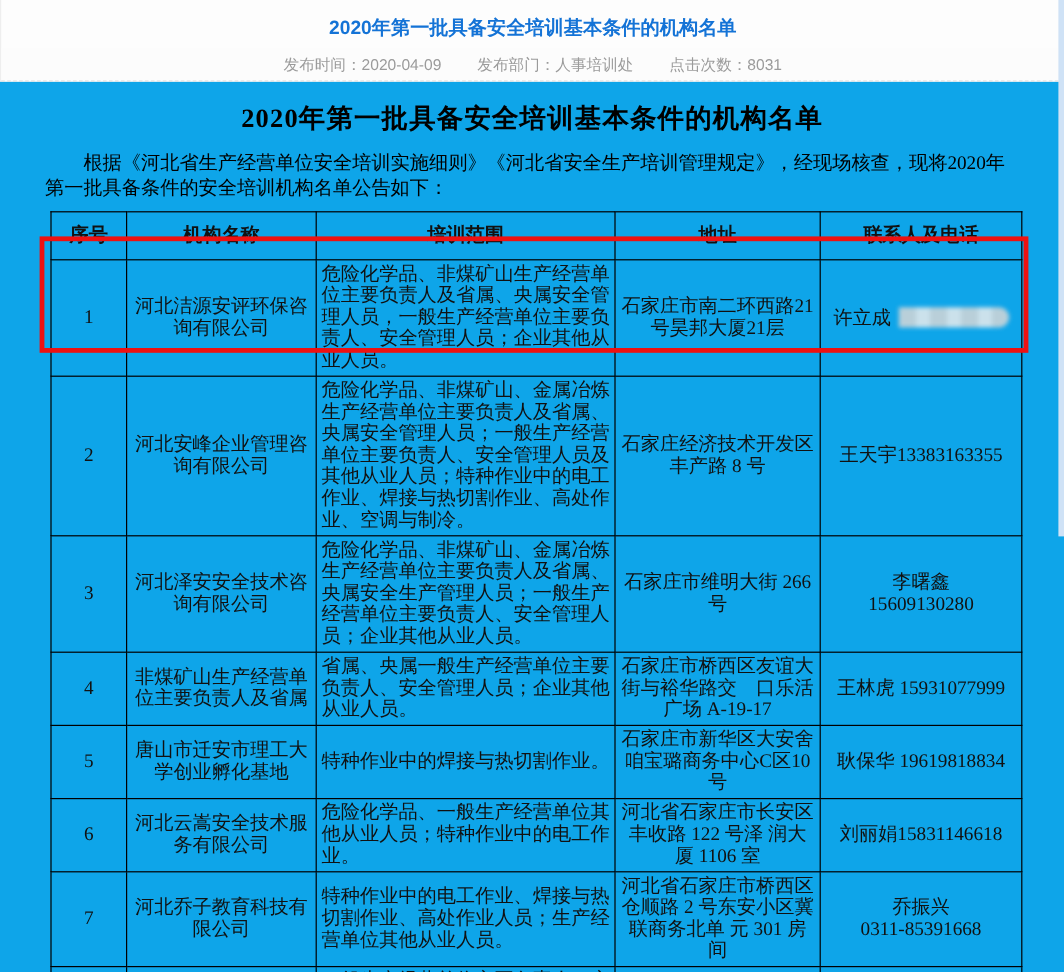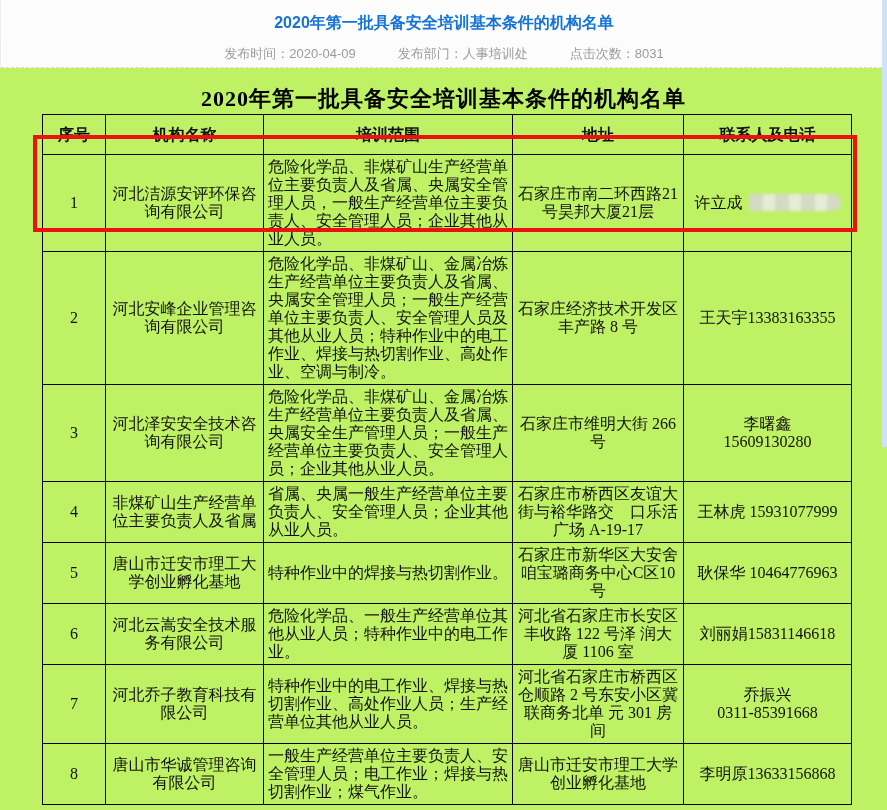--- a/index.html
+++ b/index.html
@@ -4,28 +4,28 @@
 <style>
   :root{
     --title-blue:#1473d6;
     --highlight-red:#ee1111;
     --meta-gray:#9b9b9b;
     --scroll-blue:#cfe2f6;
   }
   *{margin:0;padding:0;box-sizing:border-box;}
   html,body{width:887px;height:810px;overflow:hidden;background:#fff;
     font-family:"Liberation Sans","DejaVu Sans",sans-serif;}
-  .page{position:relative;width:887px;height:810px;background:#bef264;}
+  .page{position:relative;width:887px;height:810px;background:#0ea5e9;}
 
   
   .banner{position:relative;background:#fdfdfd;border-left:1px solid #eee;}
   .banner-title{height:40px;padding-top:13px;text-align:center;
     font-size:16px;font-weight:bold;color:var(--title-blue);}
   .meta-bar{height:28px;display:flex;justify-content:center;align-items:center;
-    gap:42px;font-size:13px;color:var(--meta-gray);
+    gap:30px;font-size:13px;color:var(--meta-gray);
     border-bottom:1px dashed #d9d9d9;background:#fcfcfc;}
   .meta-item{white-space:nowrap;}
 
   
   .article{padding-top:16px;}
   .article-heading{text-align:center;font-family:"Liberation Serif","DejaVu Serif",serif;
     font-size:22px;font-weight:bold;color:#000;letter-spacing:1px;}
   .article-intro{width:812px;margin:12px auto 8px auto;
     font-family:"Liberation Serif","DejaVu Serif",serif;
     font-size:16px;line-height:21px;color:#000;text-indent:2em;}
@@ -65,20 +65,21 @@
     <div class="banner-title">2020年第一批具备安全培训基本条件的机构名单</div>
     <div class="meta-bar">
       <span class="meta-item">发布时间：2020-04-09</span>
       <span class="meta-item">发布部门：人事培训处</span>
       <span class="meta-item">点击次数：8031</span>
     </div>
   </div>
 
   <div class="article">
     <div class="article-heading">2020年第一批具备安全培训基本条件的机构名单</div>
+    <p class="article-intro">根据《河北省生产经营单位安全培训实施细则》《河北省安全生产培训管理规定》，经现场核查，现将2020年第一批具备条件的安全培训机构名单公告如下：</p>
 
     <div class="table-wrap">
       <table>
         <colgroup>
           <col class="c-no">
             <col class="c-name">
             <col class="c-scope">
           <col class="c-addr">
             <col class="c-contact">
         </colgroup>
@@ -119,21 +120,21 @@
             <td>非煤矿山生产经营单位主要负责人及省属</td>
             <td class="scope">省属、央属一般生产经营单位主要负责人、安全管理人员；企业其他从业人员。</td>
             <td>石家庄市桥西区友谊大街与裕华路交　口乐活广场 A-19-17</td>
             <td class="contact">王林虎 15931077999</td>
           </tr>
           <tr>
             <td>5</td>
             <td>唐山市迁安市理工大学创业孵化基地</td>
             <td class="scope">特种作业中的焊接与热切割作业。</td>
             <td>石家庄市新华区大安舍咱宝璐商务中心C区10号</td>
-            <td class="contact">耿保华 10464776963</td>
+            <td class="contact">耿保华 19619818834</td>
           </tr>
           <tr>
             <td>6</td>
             <td>河北云嵩安全技术服务有限公司</td>
             <td class="scope">危险化学品、一般生产经营单位其他从业人员；特种作业中的电工作业。</td>
             <td>河北省石家庄市长安区丰收路 122 号泽 润大厦 1106 室</td>
             <td class="contact">刘丽娟15831146618</td>
           </tr>
           <tr>
             <td>7</td>

